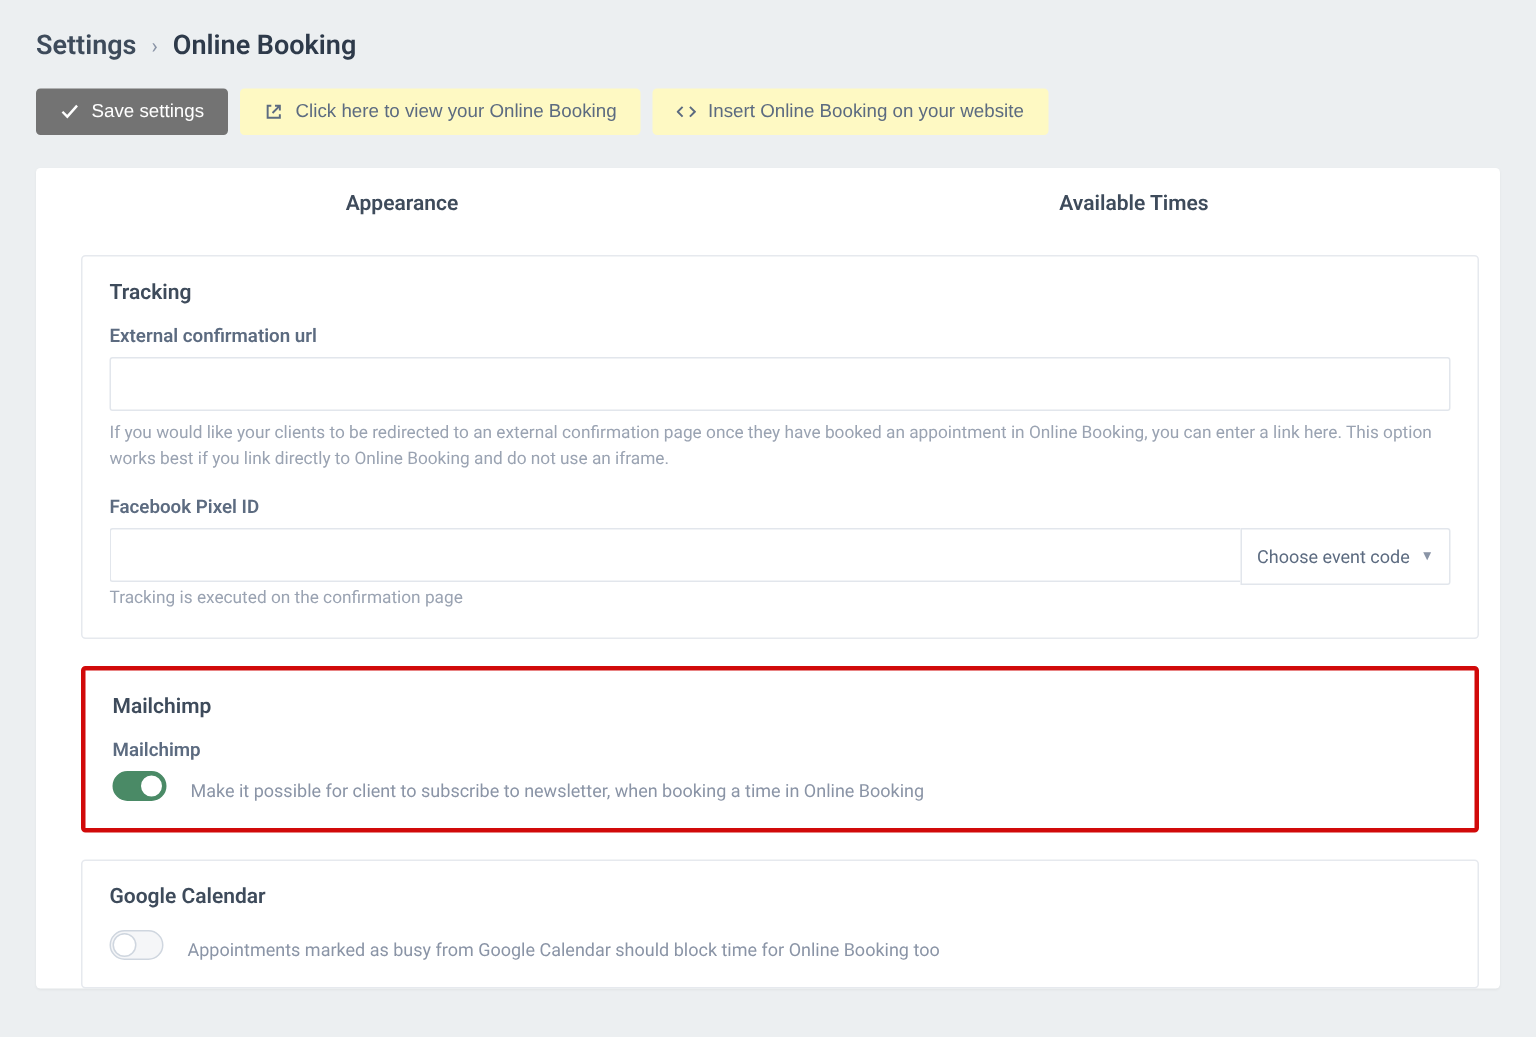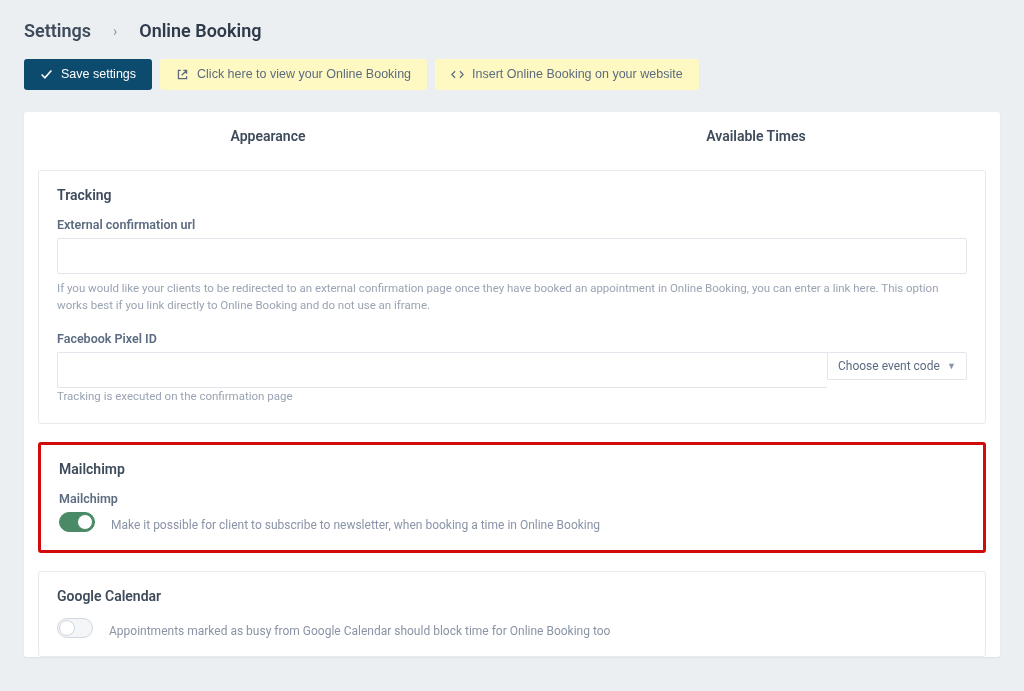--- a/index.html
+++ b/index.html
@@ -11,41 +11,41 @@
     width: 1024px;
     height: 691px;
     overflow: hidden;
   }
   .page { padding: 20px 24px 0 24px; }
 
   
   .breadcrumb {
     display: flex;
     align-items: center;
-    gap: 22px;
+    gap: 10px;
     margin-bottom: 18px;
   }
   .breadcrumb-item { font-size: 18px; font-weight: 600; color: #3e4b5b; }
   .breadcrumb-item.current { color: #2e3a4a; }
   .breadcrumb-sep { color: #8a94a6; font-size: 14px; }
 
   
   .button-row { display: flex; gap: 8px; margin-bottom: 22px; }
   .btn {
     display: inline-flex;
     align-items: center;
     gap: 8px;
     padding: 9px 16px;
     border: none;
     border-radius: 3px;
     font-size: 12.5px;
     cursor: pointer;
     line-height: 1;
   }
-  .btn-primary { background: #0c4a6e; color: #fff; }
+  .btn-primary { background: #737373; color: #fff; }
   .btn-secondary { background: #fef9c3; color: #5c6b80; }
   .btn svg { width: 13px; height: 13px; flex-shrink: 0; }
 
   
   .tabs-card {
     background: #fff;
     border-radius: 3px;
     box-shadow: 0 1px 2px rgba(0,0,0,0.05);
     margin-bottom: 0;
   }
@@ -65,20 +65,21 @@
   }
 
   
   .panels-wrap { padding: 10px 14px 0 14px; }
   .panel {
     background: #fff;
     border: 1px solid #e6e9ee;
     border-radius: 3px;
     margin-bottom: 18px;
     padding: 16px 18px 18px 18px;
+    margin-left: 16px;
   }
   .panel-title {
     font-weight: 600;
     font-size: 14px;
     color: #3e4b5b;
     margin-bottom: 14px;
   }
   .panel.highlight {
     border: 3px solid #d10a0a;
   }
@@ -101,21 +102,21 @@
     font-size: 11.5px;
     color: #9aa3b2;
     margin-top: 6px;
     line-height: 1.5;
   }
   .field-group { margin-bottom: 16px; }
   .pixel-row { display: flex; gap: 0; }
   .pixel-row .text-input { flex: 1; border-top-right-radius: 0; border-bottom-right-radius: 0; border-right: none; }
   .select-box {
     width: 140px;
-    height: 28px;
+    height: 38px;
     border: 1px solid #e2e6ec;
     border-left: 1px solid #e2e6ec;
     background: #fff;
     display: flex;
     align-items: center;
     justify-content: space-between;
     padding: 0 10px;
     font-size: 12px;
     color: #5c6b80;
     cursor: pointer;

